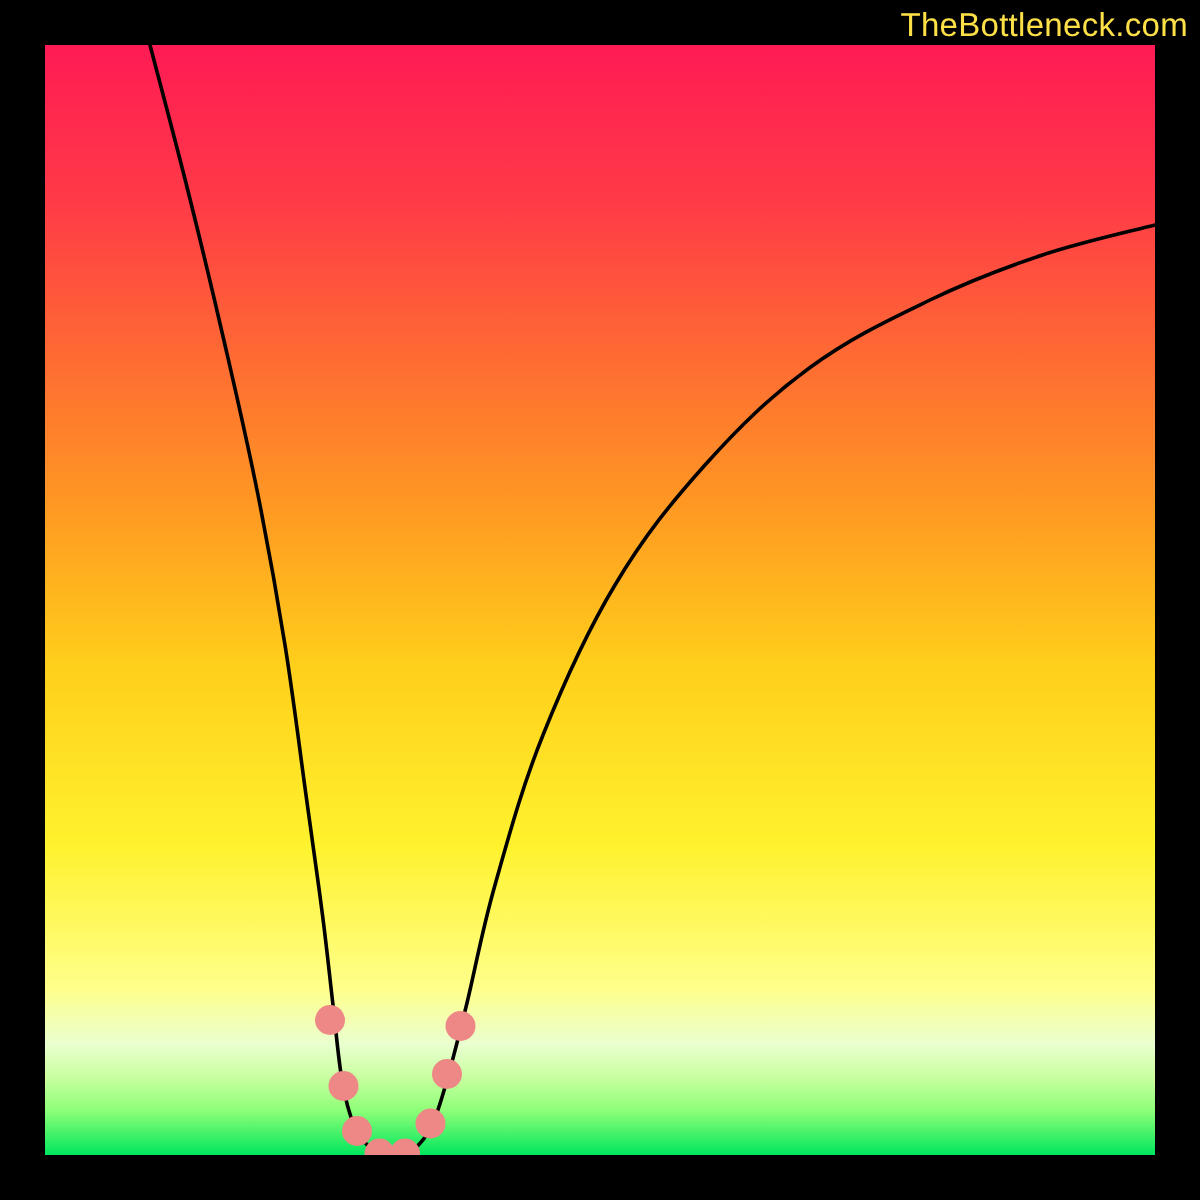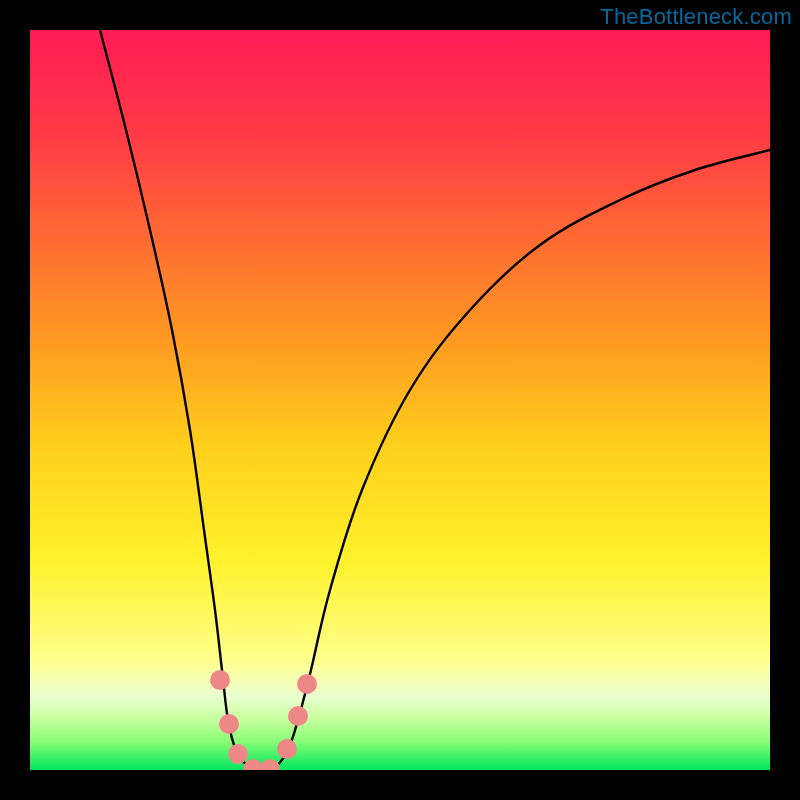--- a/index.html
+++ b/index.html
@@ -23,21 +23,21 @@
     top: 30px;
     left: 30px;
     width: 740px;
     height: 740px;
     overflow: hidden;
   }
   .watermark {
     position: absolute;
     top: 4px;
     right: 8px;
-    color: #0369a1;
+    color: #fde047;
     font-size: 22px;
     letter-spacing: 0.2px;
     user-select: none;
   }
   .svg-abs {
     position: absolute;
     top: 0; left: 0;
     display: block;
   }
 </style>

